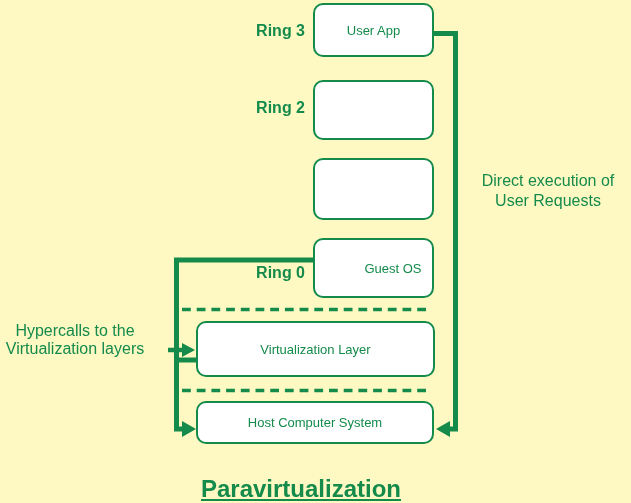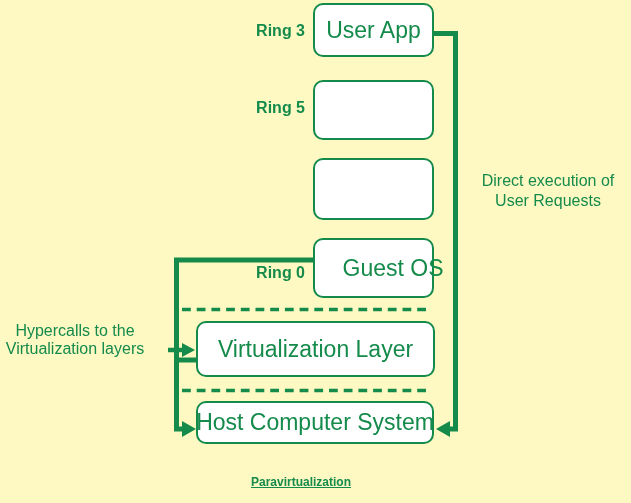--- a/index.html
+++ b/index.html
@@ -22,21 +22,21 @@
     color: var(--accent);
   }
   .box {
     position: absolute;
     border: 2px solid var(--accent);
     border-radius: 10px;
     background: #fff;
     display: flex;
     align-items: center;
     justify-content: center;
-    font-size: 23px;
+    font-size: 13px;
     color: var(--accent);
     white-space: nowrap;
   }
   .ring-label {
     position: absolute;
     left: 215px;
     width: 90px;
     text-align: right;
     font-size: 16px;
     font-weight: 700;
@@ -51,21 +51,21 @@
   }
   .annotation-right { left: 458px; top: 171px; width: 180px; line-height: 20px; }
   .annotation-left  { left: 0px;   top: 322px; width: 150px; line-height: 18px; }
   .annotation span { display: block; }
   .diagram-title {
     position: absolute;
     left: 131px;
     top: 475px;
     width: 340px;
     text-align: center;
-    font-size: 12px;
+    font-size: 24px;
     font-weight: 700;
     text-decoration: underline;
     white-space: nowrap;
   }
 </style>
 </head>
 <body>
 
 <div class="canvas">
 
@@ -80,21 +80,21 @@
     <path d="M314 260 H176.5 V429 H184" stroke="currentColor" stroke-width="5" fill="none"></path>
     <polygon points="196,429 182,421 182,437" fill="currentColor"></polygon>
 
     <path d="M174 360 H196" stroke="currentColor" stroke-width="5" fill="none"></path>
 
     <path d="M168 350 H184" stroke="currentColor" stroke-width="4.5" fill="none"></path>
     <polygon points="195,350 182,343 182,357" fill="currentColor"></polygon>
   </svg>
 
   <div class="ring-label" style="top:22px">Ring 3</div>
-  <div class="ring-label" style="top:99px">Ring 5</div>
+  <div class="ring-label" style="top:99px">Ring 2</div>
   <div class="ring-label" style="top:264px">Ring 0</div>
 
   <div class="box" style="left:313px; top:3px;   width:121px; height:54px;">User App</div>
   <div class="box" style="left:313px; top:80px;  width:121px; height:60px;"></div>
   <div class="box" style="left:313px; top:158px; width:121px; height:62px;"></div>
   <div class="box" style="left:313px; top:238px; width:121px; height:60px;padding-left:39px;">Guest OS</div>
 
   <div class="box" style="left:196px; top:321px; width:239px; height:56px;border-radius:10px;">Virtualization Layer</div>
   <div class="box" style="left:196px; top:401px; width:238px; height:43px;">Host Computer System</div>
 

